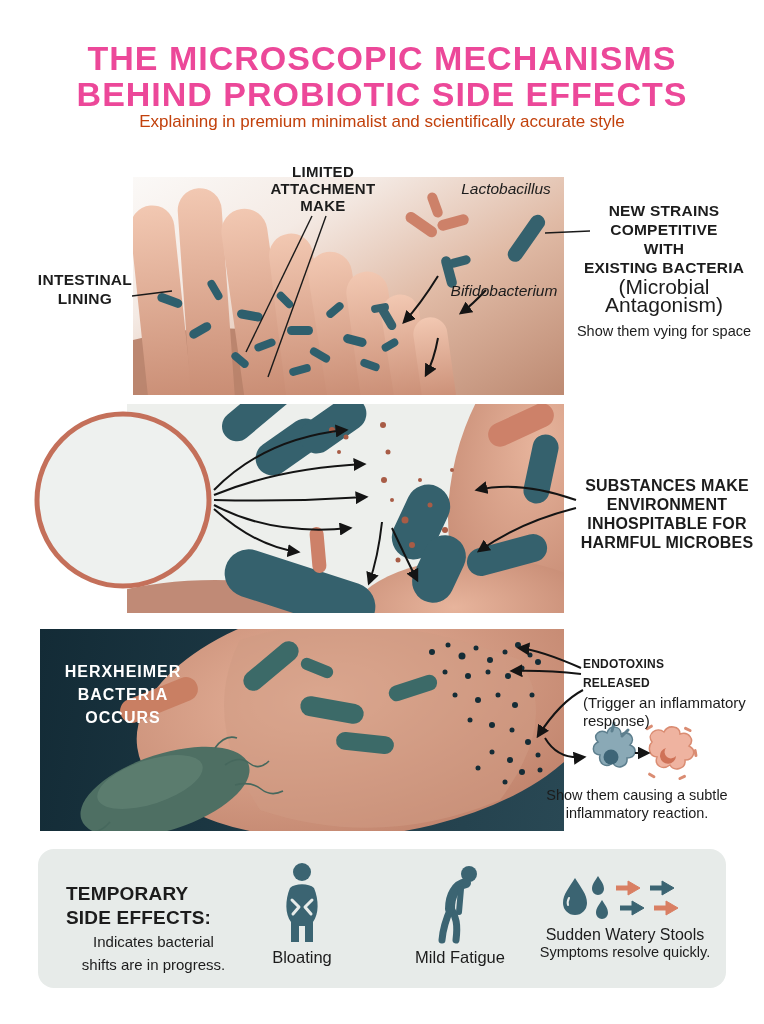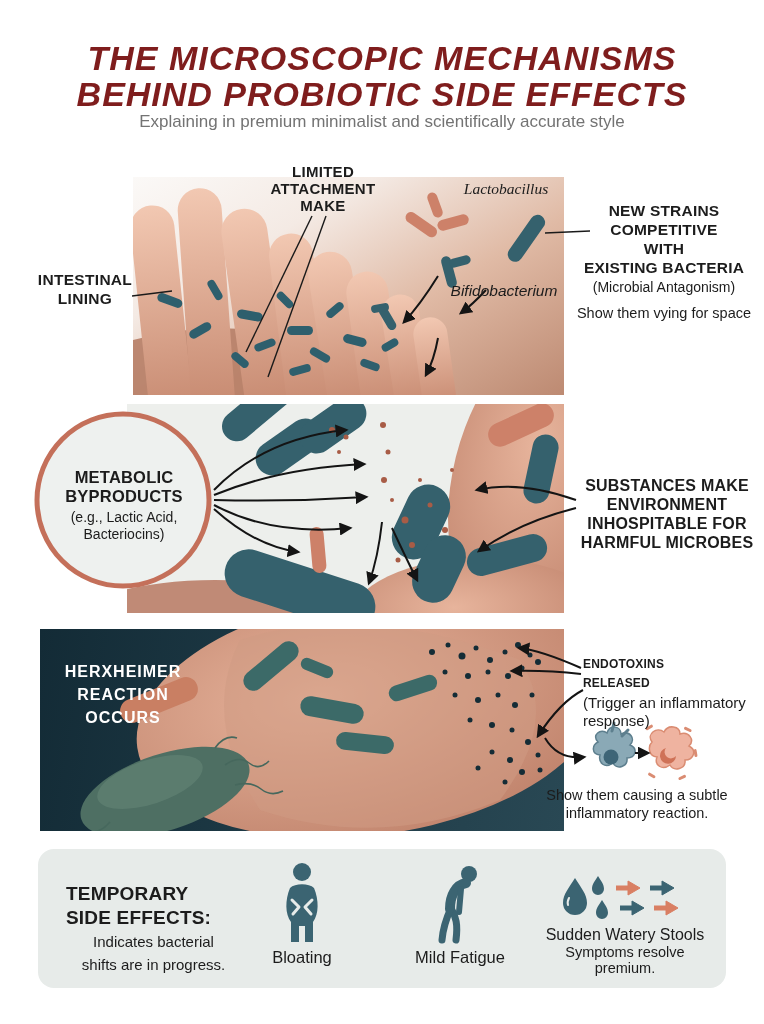--- a/index.html
+++ b/index.html
@@ -2,42 +2,42 @@
 <html><head>
 <meta charset="utf-8">
 <style>
   html,body{margin:0;padding:0;background:#ffffff;}
   #page{position:relative;width:764px;height:1024px;background:#ffffff;overflow:hidden;
         font-family:"Liberation Sans",sans-serif;color:#1c1c1c;}
   .abs{position:absolute;}
   .pre{white-space:pre-line;}
   
   .title{top:40px;left:0;width:764px;text-align:center;font-size:34px;line-height:36px;
-         font-weight:700;letter-spacing:1px;color:#7f1d1d;font-style:italic;}
-  .subtitle{top:112px;left:0;width:764px;text-align:center;font-size:17px;color:#737373;}
+         font-weight:700;letter-spacing:1px;color:#ec4899;}
+  .subtitle{top:112px;left:0;width:764px;text-align:center;font-size:17px;color:#c2410c;}
   
   .panel{position:absolute;}
   .p1{left:133px;top:177px;width:431px;height:218px;
       background:linear-gradient(150deg,#fbf9f7 0%,#f4eae4 30%,#e0baa5 62%,#bd8a72 100%);}
   .p2{left:127px;top:404px;width:437px;height:209px;background:#edefec;}
   .p3{left:40px;top:629px;width:524px;height:202px;
       background:linear-gradient(100deg,#132b36 0%,#1d3945 45%,#294854 100%);}
   .footer-card{left:38px;top:849px;width:688px;height:139px;background:#e7ebe9;border-radius:16px;}
   
   #deco{position:absolute;left:0;top:0;width:764px;height:1024px;pointer-events:none;}
   
   .lbl{position:absolute;text-align:center;}
   .b{font-weight:700;}
   .lbl-limited{left:258px;top:163px;width:130px;font-size:15px;line-height:17px;letter-spacing:.3px;}
-  .lbl-lacto{left:450px;top:180px;width:112px;font-style:italic;font-size:15.5px;font-family:Liberation Serif, serif;}
+  .lbl-lacto{left:450px;top:180px;width:112px;font-style:italic;font-size:15.5px;}
   .lbl-bifido{left:443px;top:282px;width:122px;font-style:italic;font-size:15.5px;}
   .lbl-intestinal{left:28px;top:270px;width:114px;font-size:15.5px;line-height:19px;letter-spacing:.3px;}
   .blk-newstrains{left:566px;top:201px;width:196px;}
   .blk-newstrains .h{font-size:15.5px;line-height:19px;font-weight:700;letter-spacing:.2px;}
-  .blk-newstrains .s{font-size:14px;line-height:18px;margin-top:1px;}
+  .blk-newstrains .s{font-size:21px;line-height:18px;margin-top:1px;}
   .blk-newstrains .n{font-size:14.5px;margin-top:9px;}
   .lbl-metabolic{left:50px;top:468px;width:148px;}
   .lbl-metabolic .h{font-size:16.5px;line-height:19px;font-weight:700;letter-spacing:.2px;}
   .lbl-metabolic .s{font-size:14px;line-height:17px;margin-top:3px;}
   .lbl-substances{left:574px;top:476px;width:186px;font-size:16px;line-height:19px;letter-spacing:.2px;}
   .lbl-herx{left:44px;top:660px;width:158px;color:#ffffff;}
   .lbl-herx .h{font-size:16px;line-height:23px;font-weight:700;letter-spacing:1px;}
   .lbl-herx .s{font-size:14.5px;line-height:19px;margin-top:4px;color:#eef2f2;}
   .blk-endotoxins{left:583px;top:655px;width:172px;text-align:left;}
   .blk-endotoxins .h{font-size:12px;line-height:19px;font-weight:700;letter-spacing:.2px;}
@@ -272,34 +272,28 @@
 LINING</div>
   <div class="lbl blk-newstrains">
     <div class="h pre">NEW STRAINS
 COMPETITIVE
 WITH
 EXISTING BACTERIA</div>
     <div class="s">(Microbial Antagonism)</div>
     <div class="n">Show them vying for space</div>
   </div>
 
-  <div class="lbl lbl-metabolic">
-    <div class="h pre">METABOLIC
-BYPRODUCTS</div>
-    <div class="s pre">(e.g., Lactic Acid,
-Bacteriocins)</div>
-  </div>
   <div class="lbl lbl-substances b pre">SUBSTANCES MAKE
 ENVIRONMENT
 INHOSPITABLE FOR
 HARMFUL MICROBES</div>
 
   <div class="lbl lbl-herx">
     <div class="h pre">HERXHEIMER
-REACTION
+BACTERIA
 OCCURS</div>
   </div>
   <div class="lbl blk-endotoxins">
     <div class="h pre">ENDOTOXINS
 RELEASED</div>
     <div class="s pre">(Trigger an inflammatory
 response)</div>
   </div>
   <div class="lbl lbl-endonote pre">Show them causing a subtle
 inflammatory reaction.</div>
@@ -346,15 +340,15 @@
           <line x1="62" y1="32" x2="76" y2="32" stroke-width="5"></line>
           <path d="M74,25 L86,32 L74,39 Z"></path>
         </g>
       <g stroke="#d97f63" fill="#d97f63">
           <line x1="96" y1="32" x2="110" y2="32" stroke-width="5"></line>
           <path d="M108,25 L120,32 L108,39 Z"></path>
         </g>
     </g>
   </svg>
   <div class="lbl lbl-stools">Sudden Watery Stools</div>
-  <div class="lbl lbl-stools-sub">Symptoms resolve premium.</div>
+  <div class="lbl lbl-stools-sub">Symptoms resolve quickly.</div>
 
 </div>
 
 </body></html>

